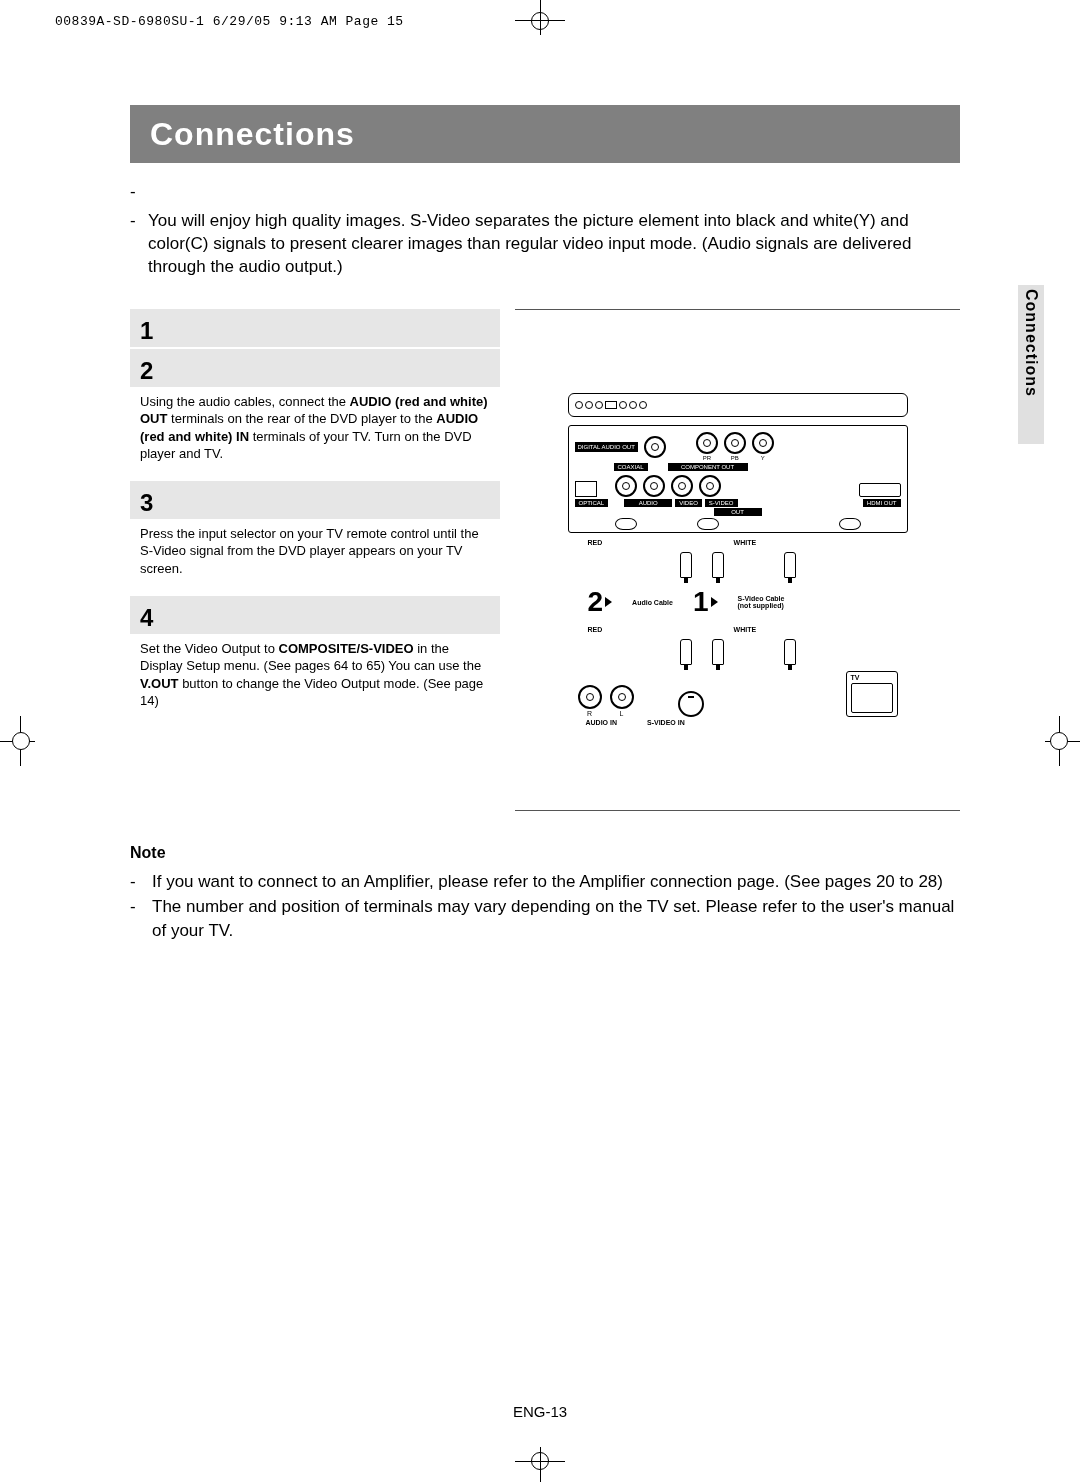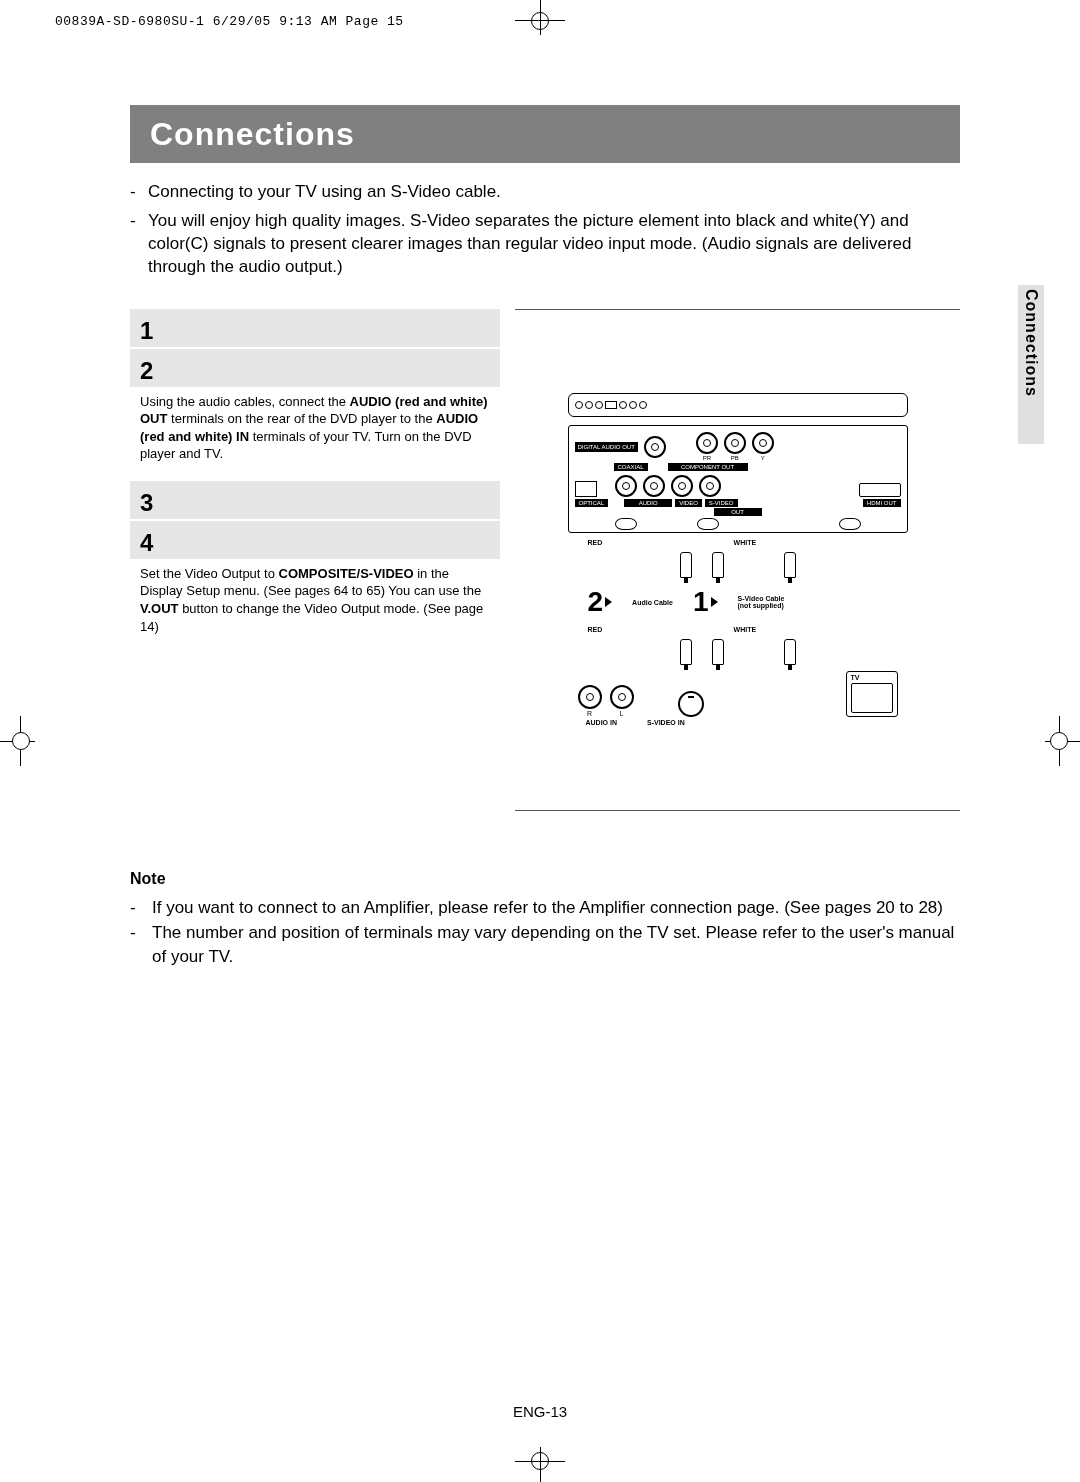--- a/index.html
+++ b/index.html
@@ -146,21 +146,21 @@
     font-size: 24px;
     font-weight: bold;
   }
   .step-body {
     padding: 4px 10px 18px 10px;
     font-size: 13px;
     line-height: 1.35;
   }
   .step-body b { font-weight: bold; }
   .note-block {
-    margin-top: 56px;
+    margin-top: 30px;
     font-size: 17px;
     line-height: 1.45;
   }
   .note-title {
     font-weight: bold;
     font-size: 16px;
     margin-bottom: 6px;
   }
   .note-block .li { display:flex; }
   .note-block .li .dash { width: 22px; flex:none; }
@@ -292,36 +292,36 @@
 
 <div class="content">
   <div class="title-bar">
     <span>Connections</span>
   </div>
 
 
   <div class="intro">
     <div class="li">
         <div class="dash">-</div>
-        <div>Connecting to your TV using an S-Video cable.</div>
       </div>
     <div class="li">
         <div class="dash">-</div>
         <div>You will enjoy high quality images. S-Video separates the picture element into black and white(Y) and color(C) signals to present clearer images than regular video input mode. (Audio signals are delivered through the audio output.)</div>
       </div>
   </div>
 
   <div class="cols">
     <div class="left-col">
       <div class="step"><span class="num">1</span></div>
 
       <div class="step"><span class="num">2</span></div>
       <div class="step-body">Using the audio cables, connect the <b>AUDIO (red and white) OUT</b> terminals on the rear of the DVD player to the <b>AUDIO (red and white) IN</b> terminals of your TV. Turn on the DVD player and TV.</div>
 
       <div class="step"><span class="num">3</span></div>
+      <div class="step-body">Press the input selector on your TV remote control until the S-Video signal from the DVD player appears on your TV screen.</div>
 
       <div class="step"><span class="num">4</span></div>
       <div class="step-body">Set the Video Output to <b>COMPOSITE/S-VIDEO</b> in the Display Setup menu. (See pages 64 to 65) You can use the <b>V.OUT</b> button to change the Video Output mode. (See page 14)</div>
     </div>
 
     <div class="right-col">
       <div class="diagram">
 
         <div class="dvd-top">
           <div class="ports-row">

